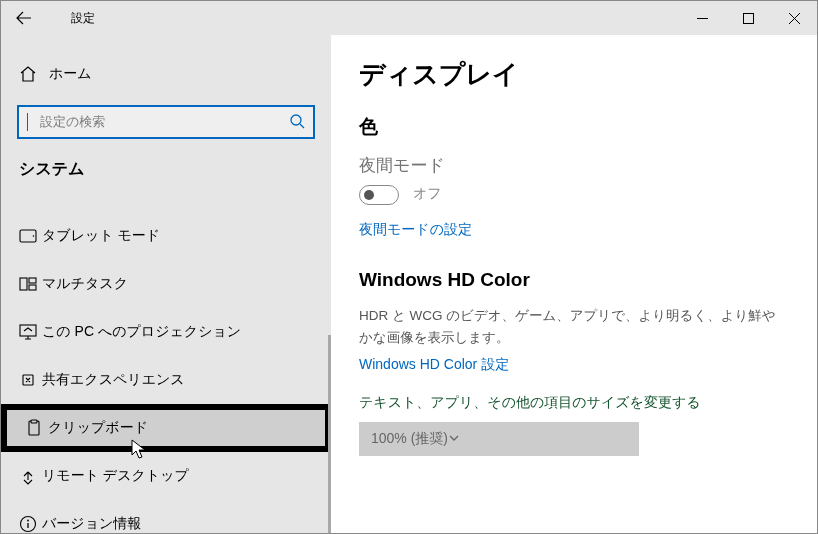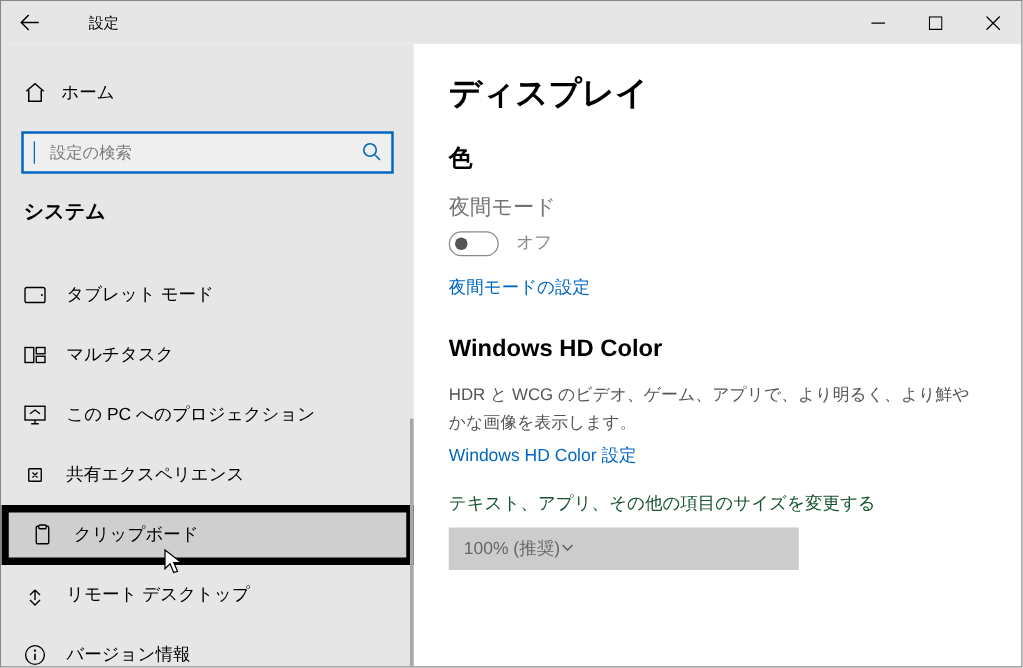--- a/index.html
+++ b/index.html
@@ -96,21 +96,21 @@
   }
   .category {
     padding: 2px 0 16px 18px;
     font-size: 16px;
     font-weight: 700;
   }
   .nav-item {
     display: flex; align-items: center;
     height: 48px;
     padding-left: 18px;
-    gap: 16px;
+    gap: 5px;
     font-size: 14px;
     color: #000;
   }
   .nav-item .ic {
     width: 18px; height: 18px;
     display: inline-flex; align-items: center; justify-content: center;
     color: #000;
   }
   .nav-item.selected {
     background: #cfcfcf;

